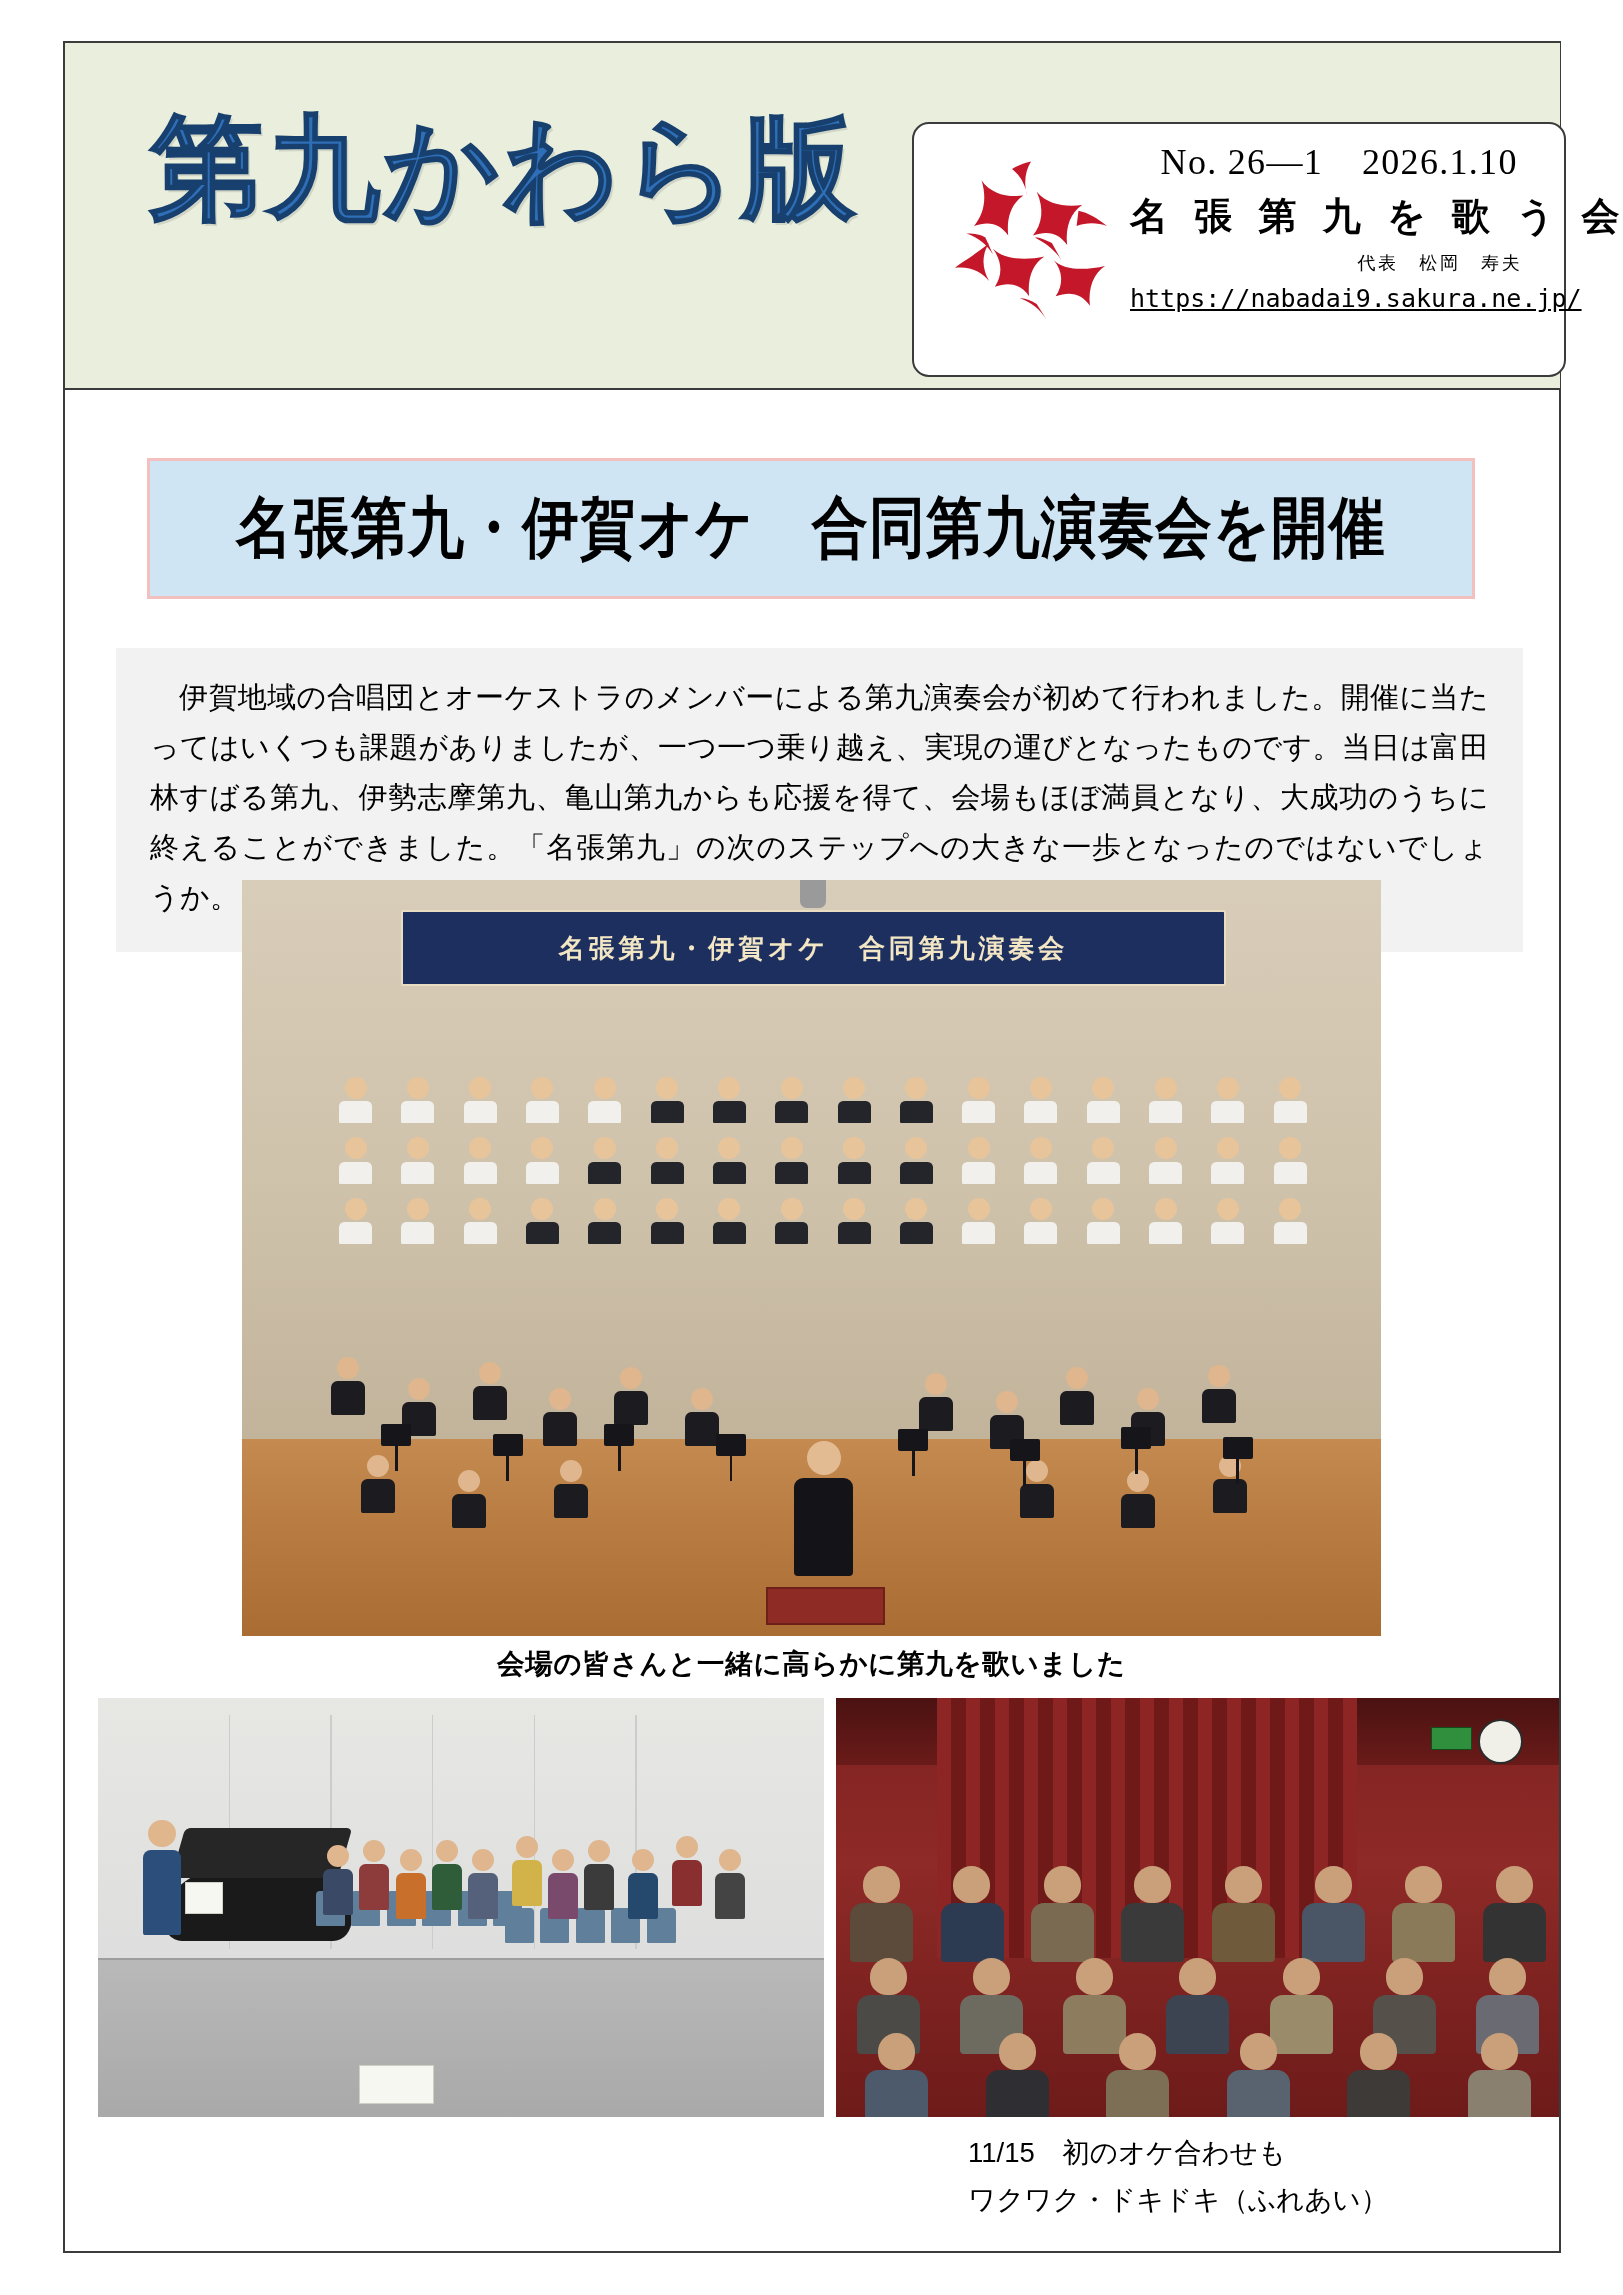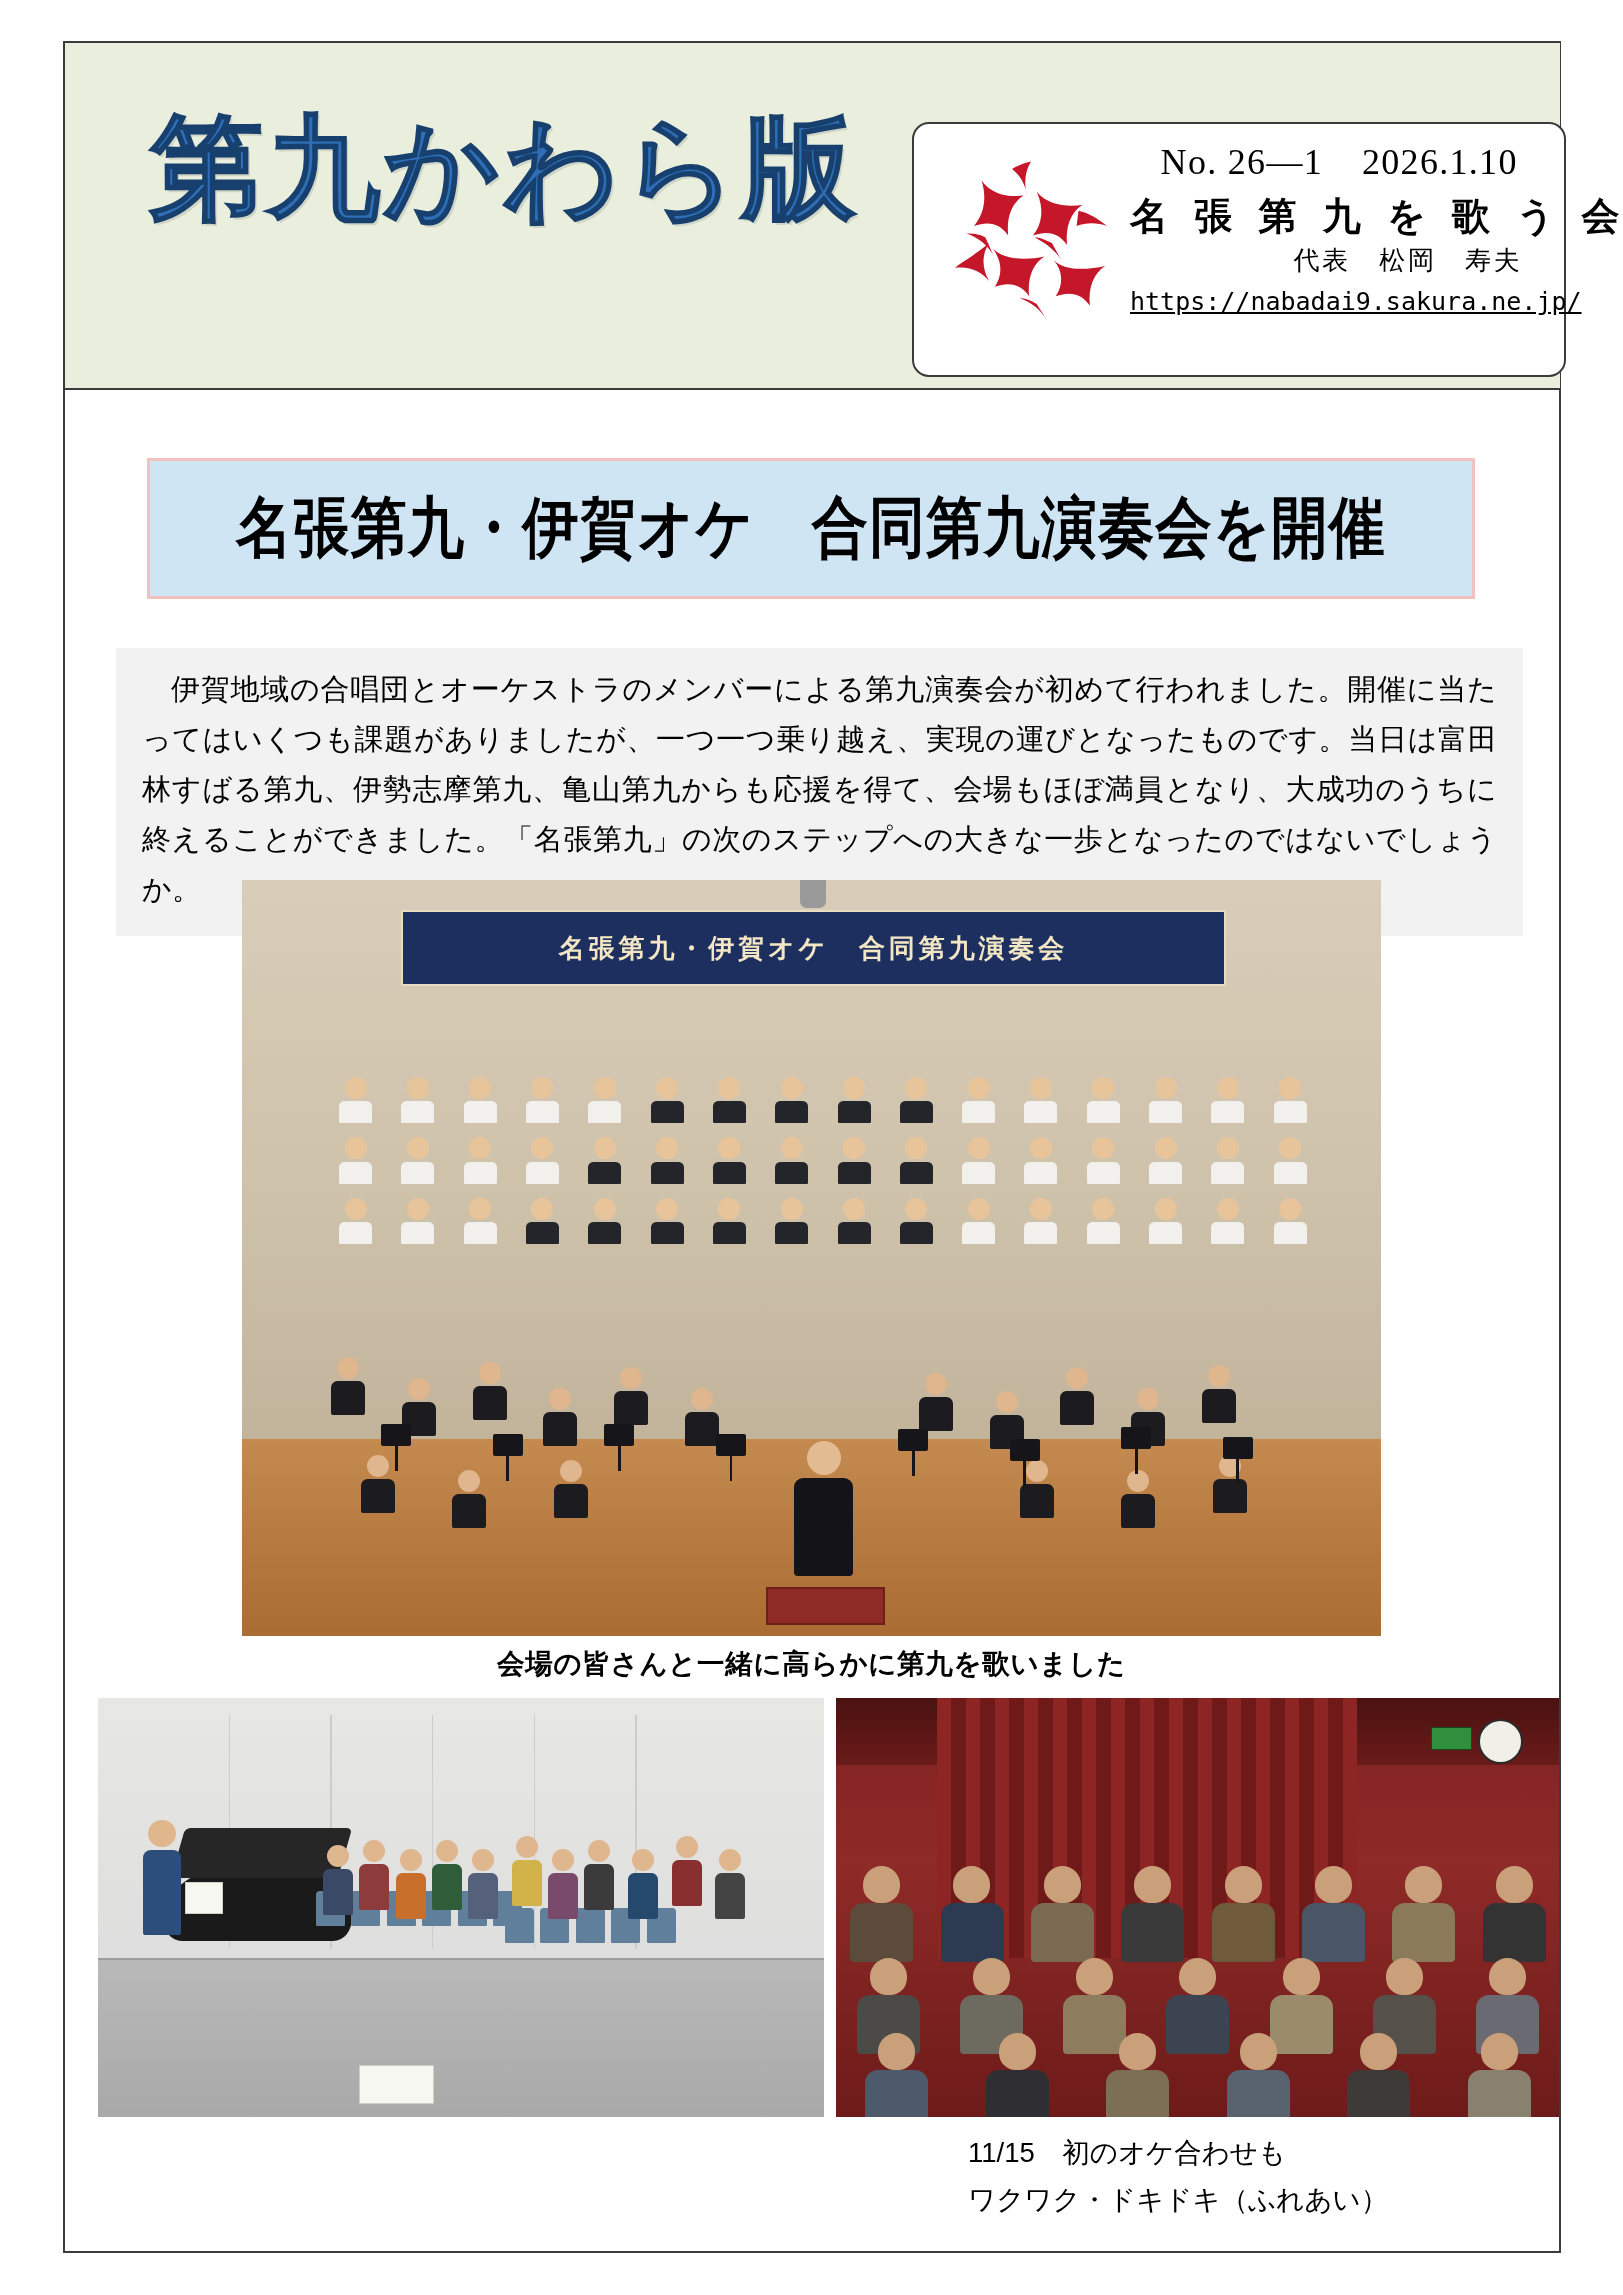--- a/index.html
+++ b/index.html
@@ -93,24 +93,24 @@
     font-family: "DejaVu Sans", sans-serif;
     font-size: 38px;
     font-weight: bold;
     letter-spacing: 6.5px;
     text-align: center;
     margin-top: 7.9px;
     white-space: nowrap;
   }
   .info-line3 {
     font-family: "DejaVu Sans", sans-serif;
-    font-size: 26px;
+    font-size: 18px;
     letter-spacing: 2.6px;
     text-align: right;
-    margin-top: 1px;
+    margin-top: 9px;
     padding-right: 26px;
     white-space: nowrap;
   }
   .info-line4 {
     font-family: "DejaVu Sans Mono", monospace;
     font-size: 25px;
     text-align: center;
     margin-top: 9.2px;
     text-decoration: underline;
     white-space: nowrap;
@@ -147,21 +147,21 @@
     top: 648px;
     width: 1407px;
     background: #f2f2f2;
     padding: 17px 26px 22px 26px;
     box-sizing: border-box;
     font-size: 29px;
     line-height: 1.72;
     letter-spacing: 0.3px;
     text-align: justify;
   }
-  .lead p { margin: 0; text-indent: 29px; }
+  .lead p { margin: 8px; text-indent: 29px; }
 
   
   .main-photo {
     position: absolute;
     left: 242px;
     top: 880px;
     width: 1139px;
     height: 756px;
     overflow: hidden;
     background: #b6a893;

